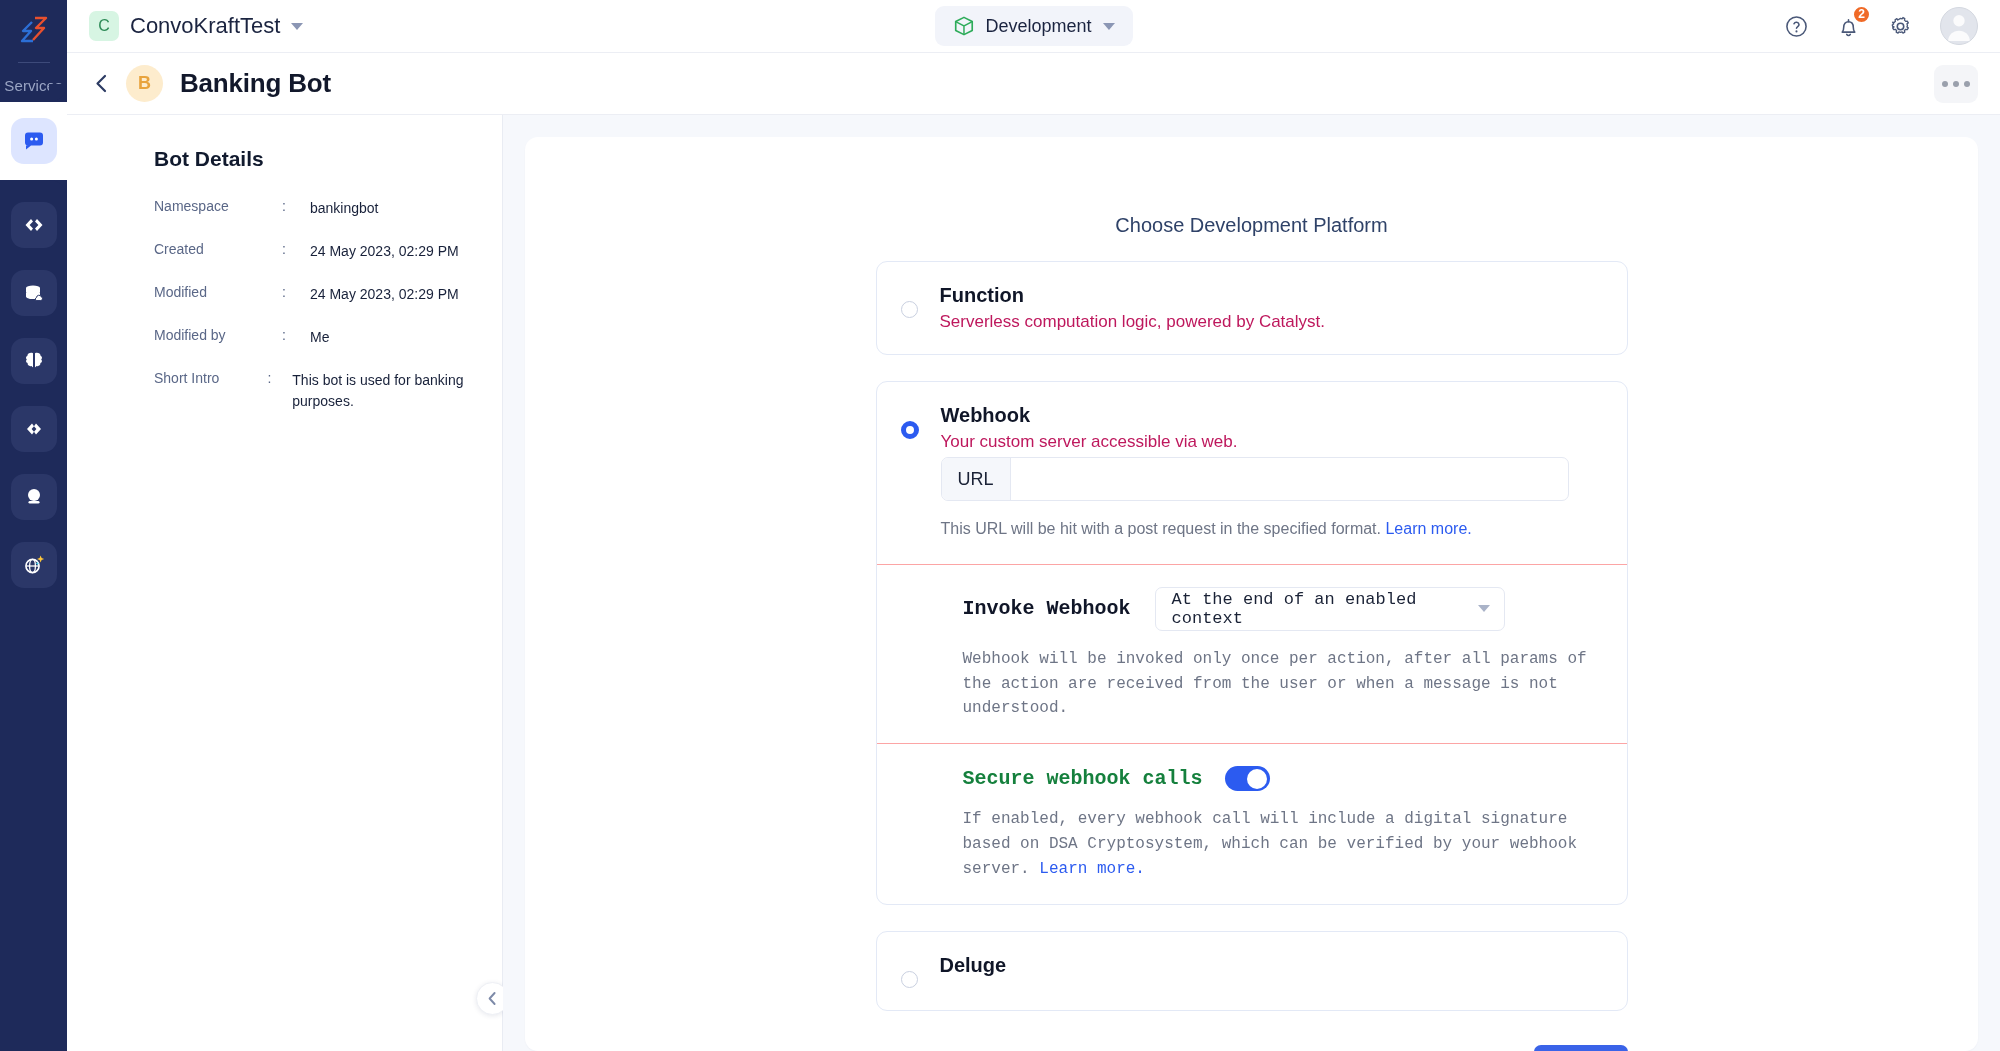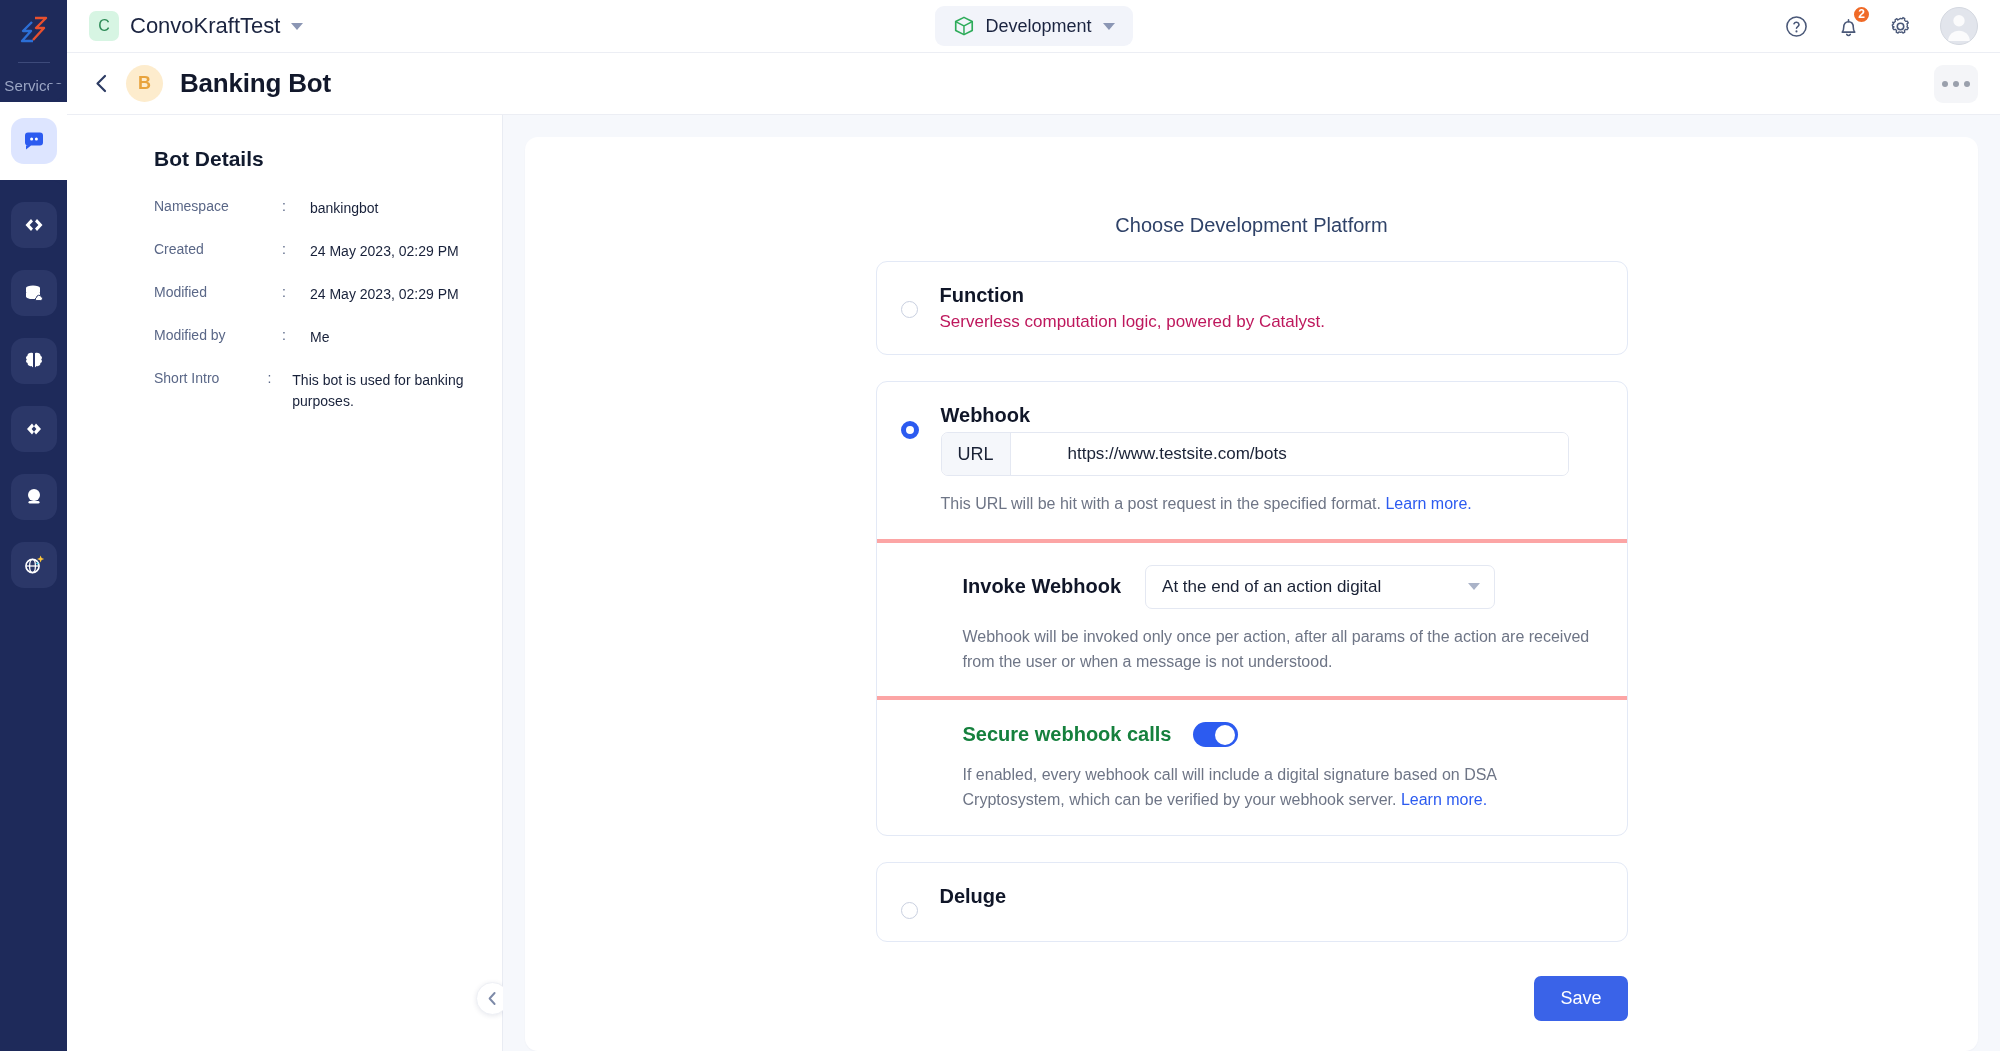--- a/index.html
+++ b/index.html
@@ -223,21 +223,21 @@
     flex: 0 0 17px; margin-top: 17px;
   }
   .radio.sel {
     border: 5px solid #2c5bf0; background: #fff;
     width: 18px; height: 18px; flex: 0 0 18px;
   }
   .opt-text { margin-left: 22px; }
   .opt-name { font-size: 20px; font-weight: 600; color: #101628; margin-bottom: 5px; }
   .opt-desc { font-size: 17px; color: #be185d; }
 
-  .sub-sec { border-top: 4px solid #fca5a5; padding: 22px 26px 22px 86px; }
+  .sub-sec { border-top: 1px solid #fca5a5; padding: 22px 26px 22px 86px; font-family: Liberation Mono, monospace; }
   .url-row {
     display: flex; align-items: stretch;
     border: 1px solid #e4e8f2; border-radius: 7px;
     overflow: hidden; width: 628px; height: 44px;
     margin-top: 5px;
     gap: 43px;
   }
   .url-label {
     background: #f5f7fb; color: #1a2236;
     font-size: 18px; display: flex; align-items: center;
@@ -472,36 +472,36 @@
                 <div class="opt-desc">Serverless computation logic, powered by Catalyst.</div>
               </div>
             </div>
           </div>
 
           <div class="opt-card">
             <div class="opt-head">
               <div class="radio sel"></div>
               <div class="opt-text">
                 <div class="opt-name">Webhook</div>
+                <div class="opt-desc">Your custom server accessible via web.</div>
                 <div class="url-row">
                   <div class="url-label">URL</div>
-                  <input class="url-input" type="text" value="https://www.testsite.com/bots" style="">
                 </div>
                 <div class="hint">
                   <span>This URL will be hit with a post request in the specified format.</span>
                   <a class="link" href="#">Learn more.</a>
                 </div>
               </div>
             </div>
 
             <div class="sub-sec">
               <div class="invoke-row">
                 <div class="invoke-label">Invoke Webhook</div>
                 <div class="select">
-                  <span>At the end of an action digital</span>
+                  <span>At the end of an enabled context</span>
                   <span class="sel-caret"></span>
                 </div>
               </div>
               <div class="hint">Webhook will be invoked only once per action, after all params of the action are received from the user or when a message is not understood.</div>
             </div>
 
             <div class="sub-sec">
               <div class="secure-row">
                 <div class="secure-label">Secure webhook calls</div>
                 <div class="toggle">

